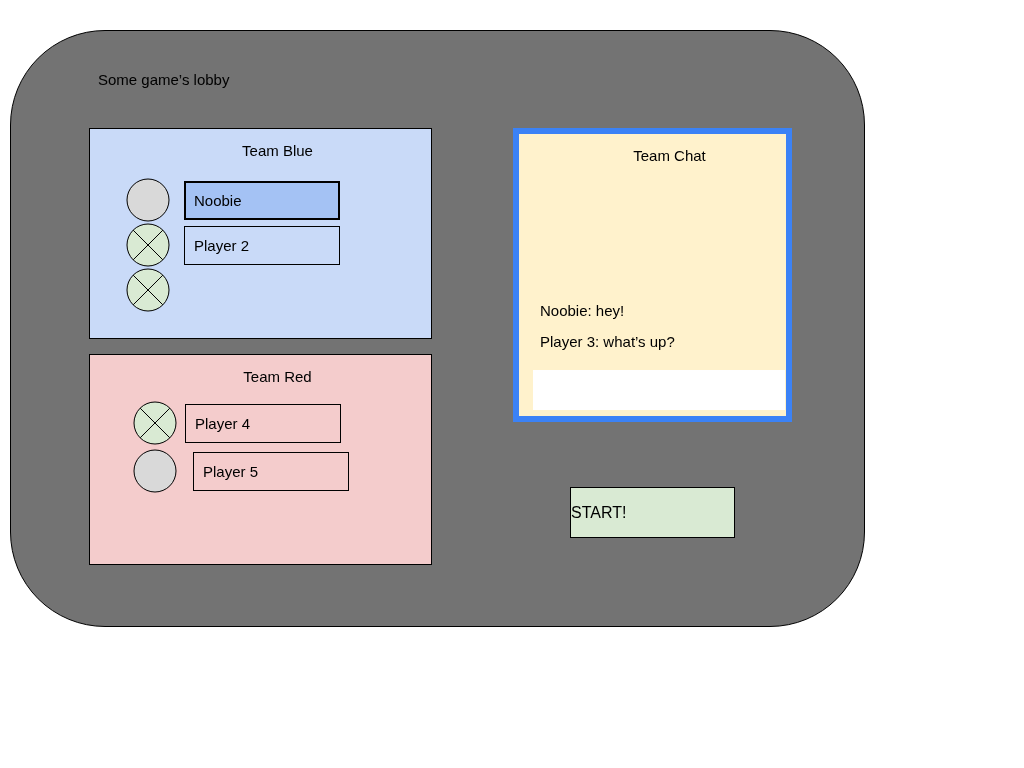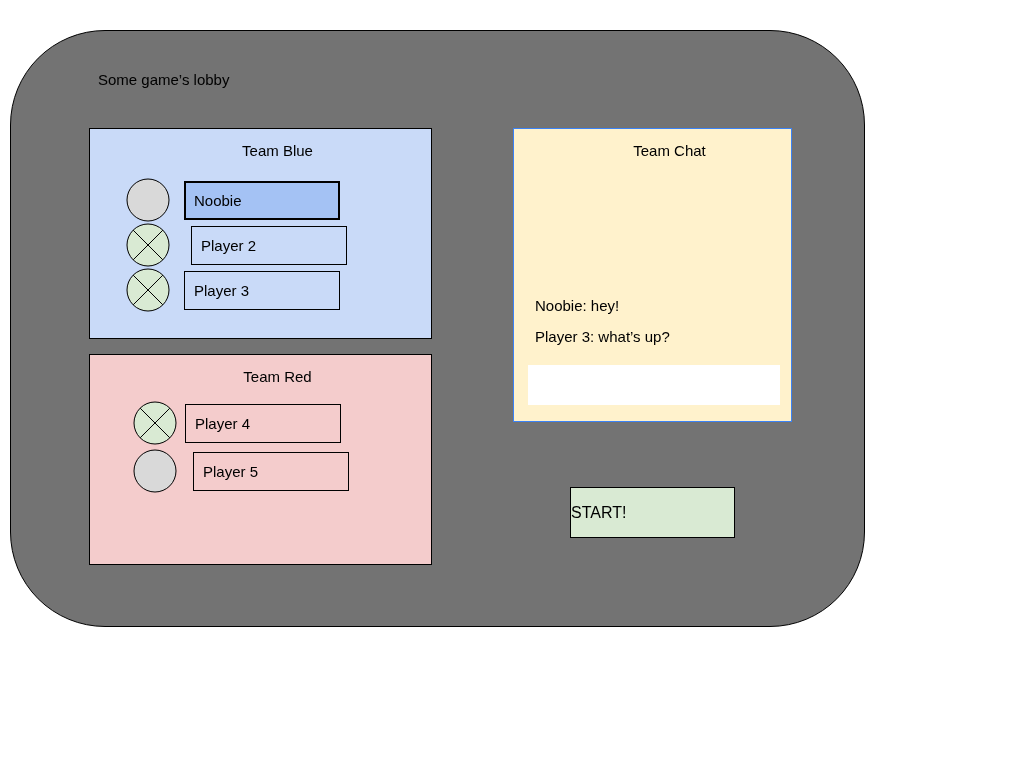--- a/index.html
+++ b/index.html
@@ -29,39 +29,39 @@
     box-sizing: border-box;
     width: 343px; height: 211px;
   }
   .team-blue { left: 78px; top: 97px; background: #c9daf8; }
   .team-red  { left: 78px; top: 323px; background: #f4cccc; }
   .chat-panel {
     position: absolute;
     left: 502px; top: 97px;
     width: 279px; height: 294px;
     background: #fff2cc;
-    border: 1px solid #3b82f6;
+    border: 6px solid #3b82f6;
     box-sizing: border-box;
     padding-left: 46px;
   }
   .panel-title {
     position: absolute;
     left: 0; right: 0; top: 13px;
     text-align: center;
     margin-left: 34px;
   }
   .player-row {
     position: absolute;
     display: flex;
     align-items: center;
     height: 42px;
   }
   .team-blue .player-row { left: 36px; }
   .team-blue .row-0 { top: 50px; }
-  .team-blue .row-1 { top: 95px; gap: 7px; }
+  .team-blue .row-1 { top: 95px; }
   .team-blue .row-2 { top: 140px; }
   .team-red .player-row { left: 43px; }
   .team-red .row-0 { top: 47px; }
   .team-red .row-1 { top: 95px; gap: 8px; }
   .team-blue .player-status { margin-right: 14px; }
   .team-red  .player-status { margin-right: 8px; }
   .player-status { width: 44px; height: 44px; }
   .player-status svg { display: block; }
   .player-status circle { fill: #d9d9d9; stroke: #000; stroke-width: 1; }
   .player-status.ready circle { fill: #d9ead3; }
@@ -153,23 +153,20 @@
     </div>
 
     <div class="player-row row-2">
       <span class="player-status ready">
         <svg width="44" height="44" viewBox="0 0 44 44">
           <circle cx="22" cy="22" r="21"></circle>
           <line class="x-mark" x1="7.2" y1="7.2" x2="36.8" y2="36.8"></line>
           <line class="x-mark" x1="36.8" y1="7.2" x2="7.2" y2="36.8"></line>
         </svg>
       </span>
-      <div class="player-box">
-        <span>Player 3</span>
-      </div>
     </div>
   </div>
 
   <div class="team-panel team-red">
     <div class="panel-title">Team Red</div>
 
     <div class="player-row row-0">
       <span class="player-status ready">
         <svg width="44" height="44" viewBox="0 0 44 44">
           <circle cx="22" cy="22" r="21"></circle>

